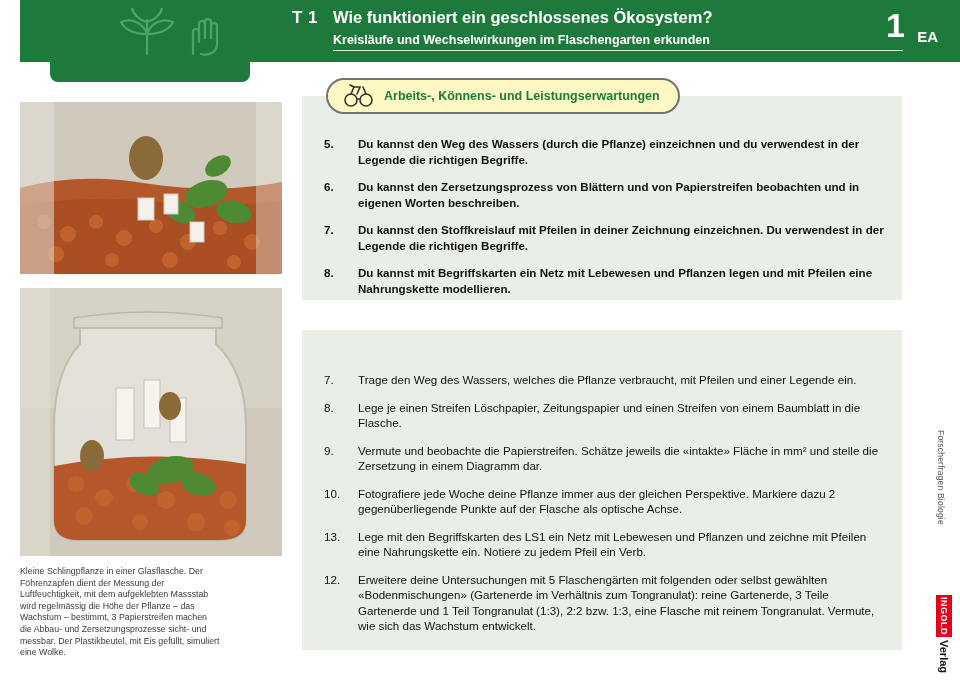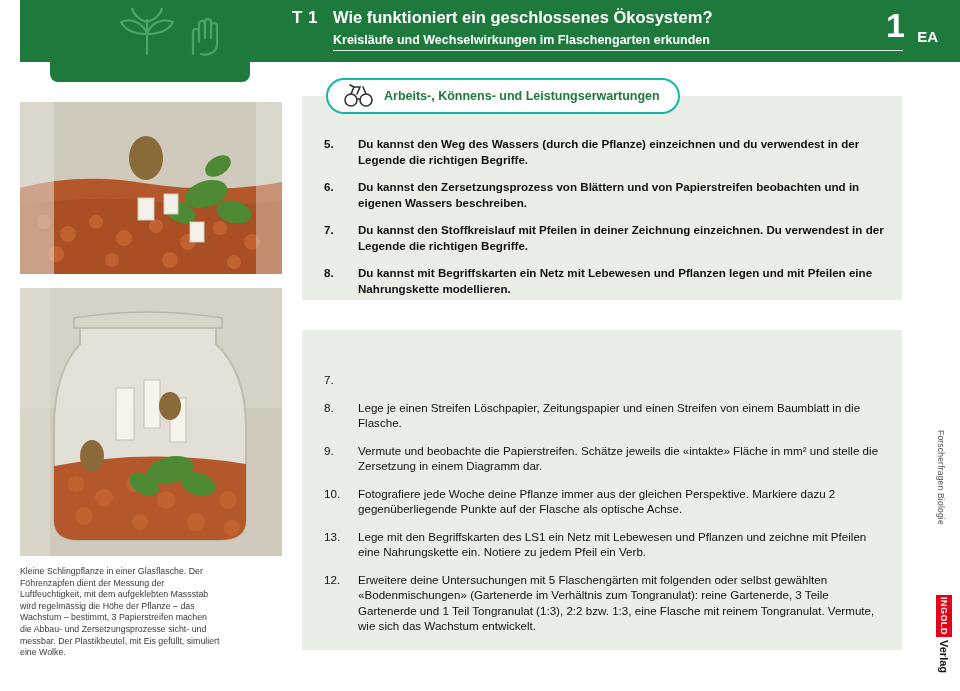--- a/index.html
+++ b/index.html
@@ -106,22 +106,22 @@
     width: 600px;
     background: #e9efe6;
   }
   #panel1 { top: 96px; height: 204px; }
   #panel2 { top: 330px; height: 320px; }
 
   .panel-head {
     position: absolute;
     left: 24px; top: -18px;
     height: 36px;
-    background: #ffffff;
-    border: 2px solid #14b8a6;
+    background: #fef9c3;
+    border: 2px solid #737373;
     border-radius: 18px;
     display: flex;
     align-items: center;
     padding: 0 18px 0 14px;
   }
   .panel-head .icon { width: 34px; height: 26px; margin-right: 8px; }
   .panel-head .ptitle {
     color: #1d7a3c;
     font-size: 12.5px;
     font-weight: bold;
@@ -296,37 +296,38 @@
       </svg>
       <div class="ptitle">Arbeits-, Könnens- und Leistungserwartungen</div>
     </div>
     <div class="items">
       <div class="item">
         <div class="num">5.</div>
         <div class="txt">Du kannst den Weg des Wassers (durch die Pflanze) einzeichnen und du verwendest in der Legende die richtigen Begriffe.</div>
       </div>
       <div class="item">
         <div class="num">6.</div>
-        <div class="txt">Du kannst den Zersetzungsprozess von Blättern und von Papierstreifen beobachten und in eigenen Wassers beschreiben.</div>
+        <div class="txt">Du kannst den Zersetzungsprozess von Blättern und von Papierstreifen beobachten und in eigenen Worten beschreiben.</div>
       </div>
       <div class="item">
         <div class="num">7.</div>
         <div class="txt">Du kannst den Stoffkreislauf mit Pfeilen in deiner Zeichnung einzeichnen. Du verwendest in der Legende die richtigen Begriffe.</div>
       </div>
       <div class="item">
         <div class="num">8.</div>
         <div class="txt">Du kannst mit Begriffskarten ein Netz mit Lebewesen und Pflanzen legen und mit Pfeilen eine Nahrungskette modellieren.</div>
       </div>
     </div>
   </div>
 
   <div class="panel" id="panel2">
     <div class="items">
       <div class="item">
         <div class="num">7.</div>
+        <div class="txt">Trage den Weg des Wassers, welches die Pflanze verbraucht, mit Pfeilen und einer Legende ein.</div>
       </div>
       <div class="item">
         <div class="num">8.</div>
         <div class="txt">Lege je einen Streifen Löschpapier, Zeitungspapier und einen Streifen von einem Baumblatt in die Flasche.</div>
       </div>
       <div class="item">
         <div class="num">9.</div>
         <div class="txt">Vermute und beobachte die Papierstreifen. Schätze jeweils die «intakte» Fläche in mm² und stelle die Zersetzung in einem Diagramm dar.</div>
       </div>
       <div class="item">

